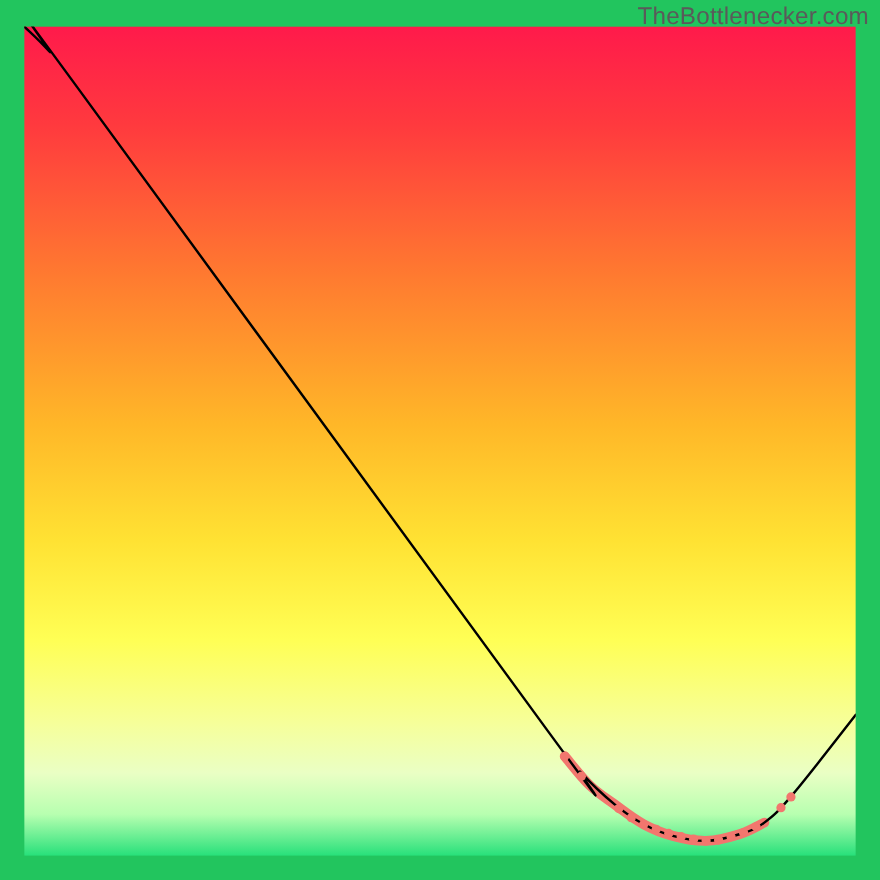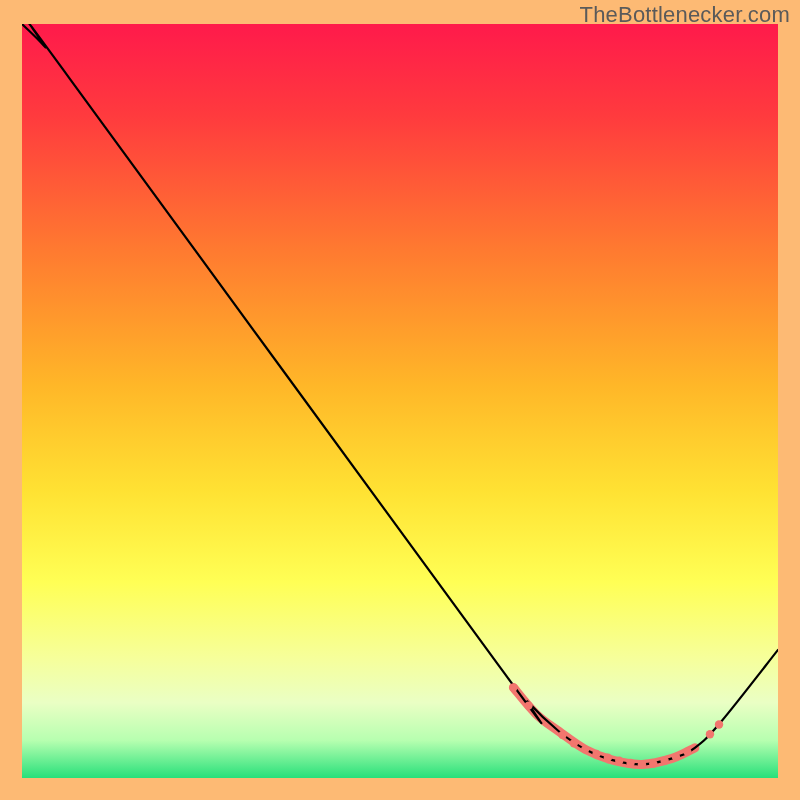--- a/index.html
+++ b/index.html
@@ -8,21 +8,21 @@
     width: 800px;
     height: 800px;
     background: #000;
     font-family: Arial, Helvetica, sans-serif;
     overflow: hidden;
   }
   .frame {
     position: relative;
     width: 800px;
     height: 800px;
-    background: #fdba74;
+    background: #22c55e;
   }
   .watermark {
     position: absolute;
     top: 2px;
     right: 10px;
     color: #5a5a5a;
     font-size: 22px;
     font-weight: 500;
     letter-spacing: 0.2px;
     z-index: 3;

